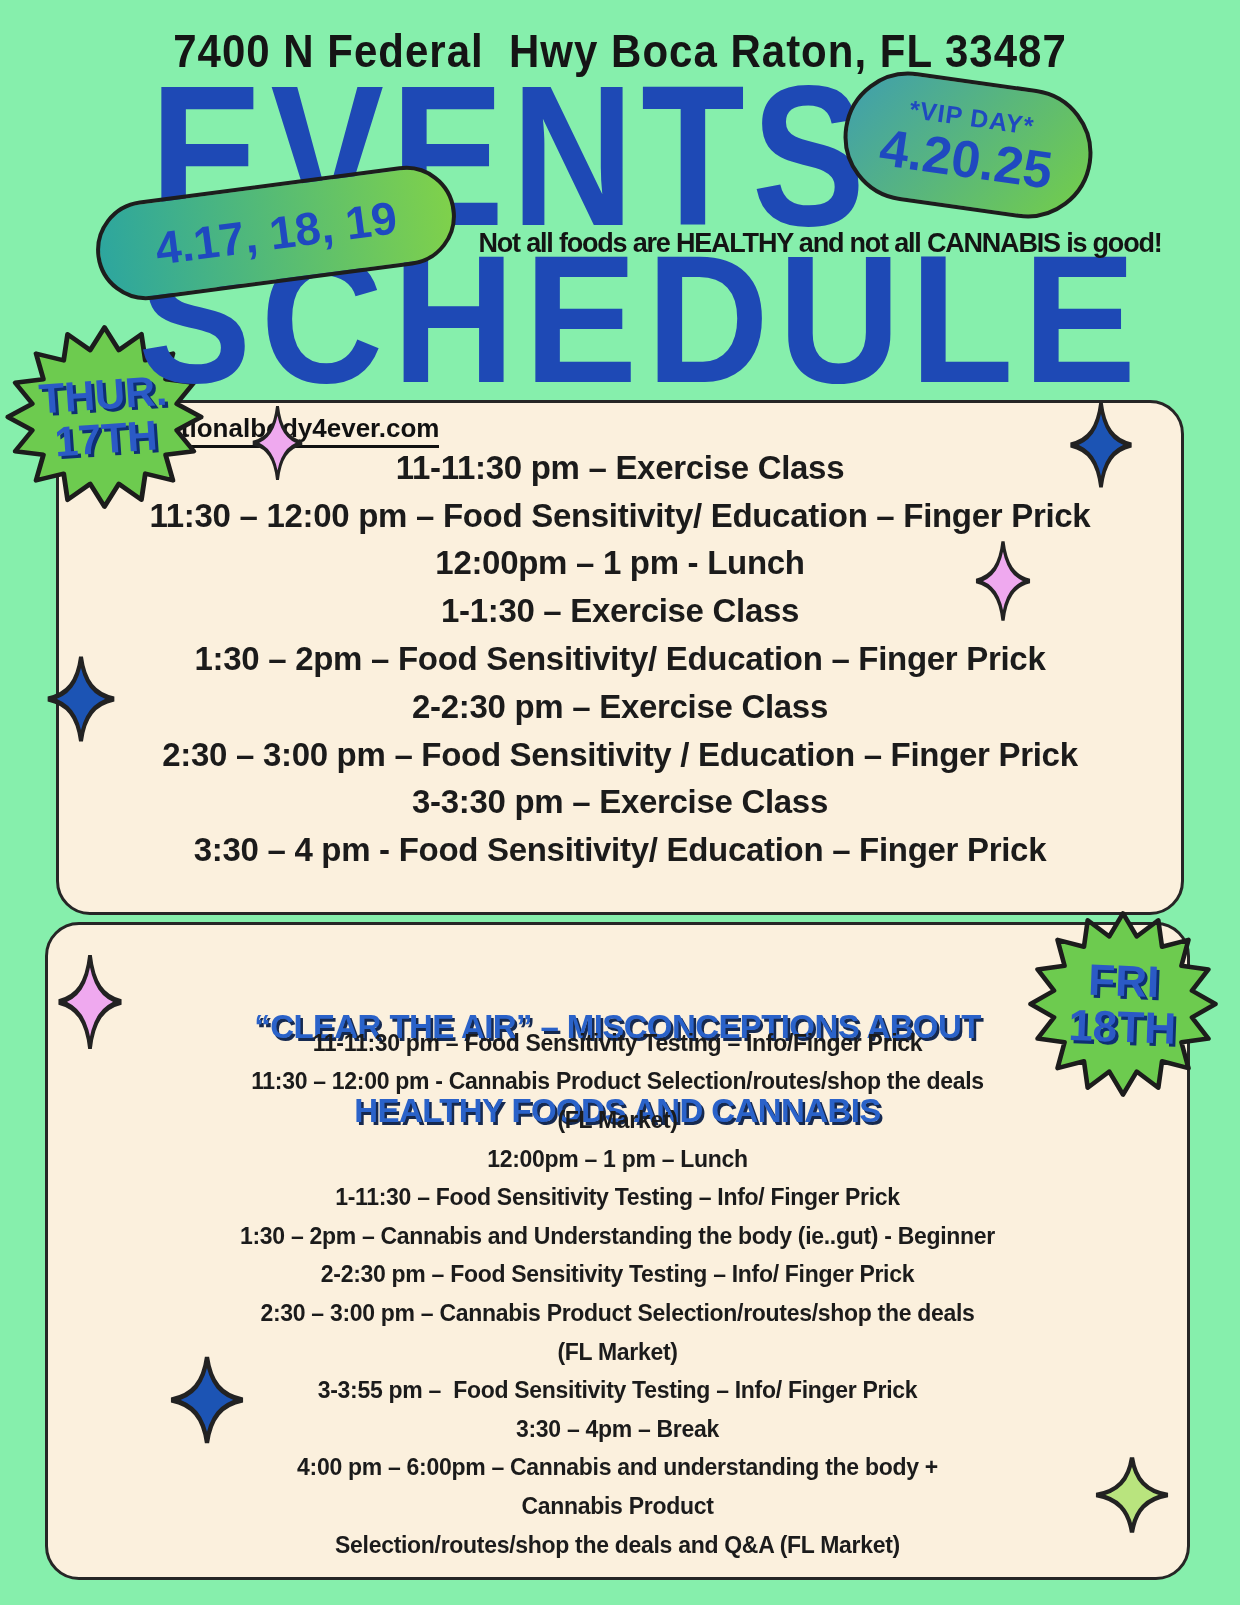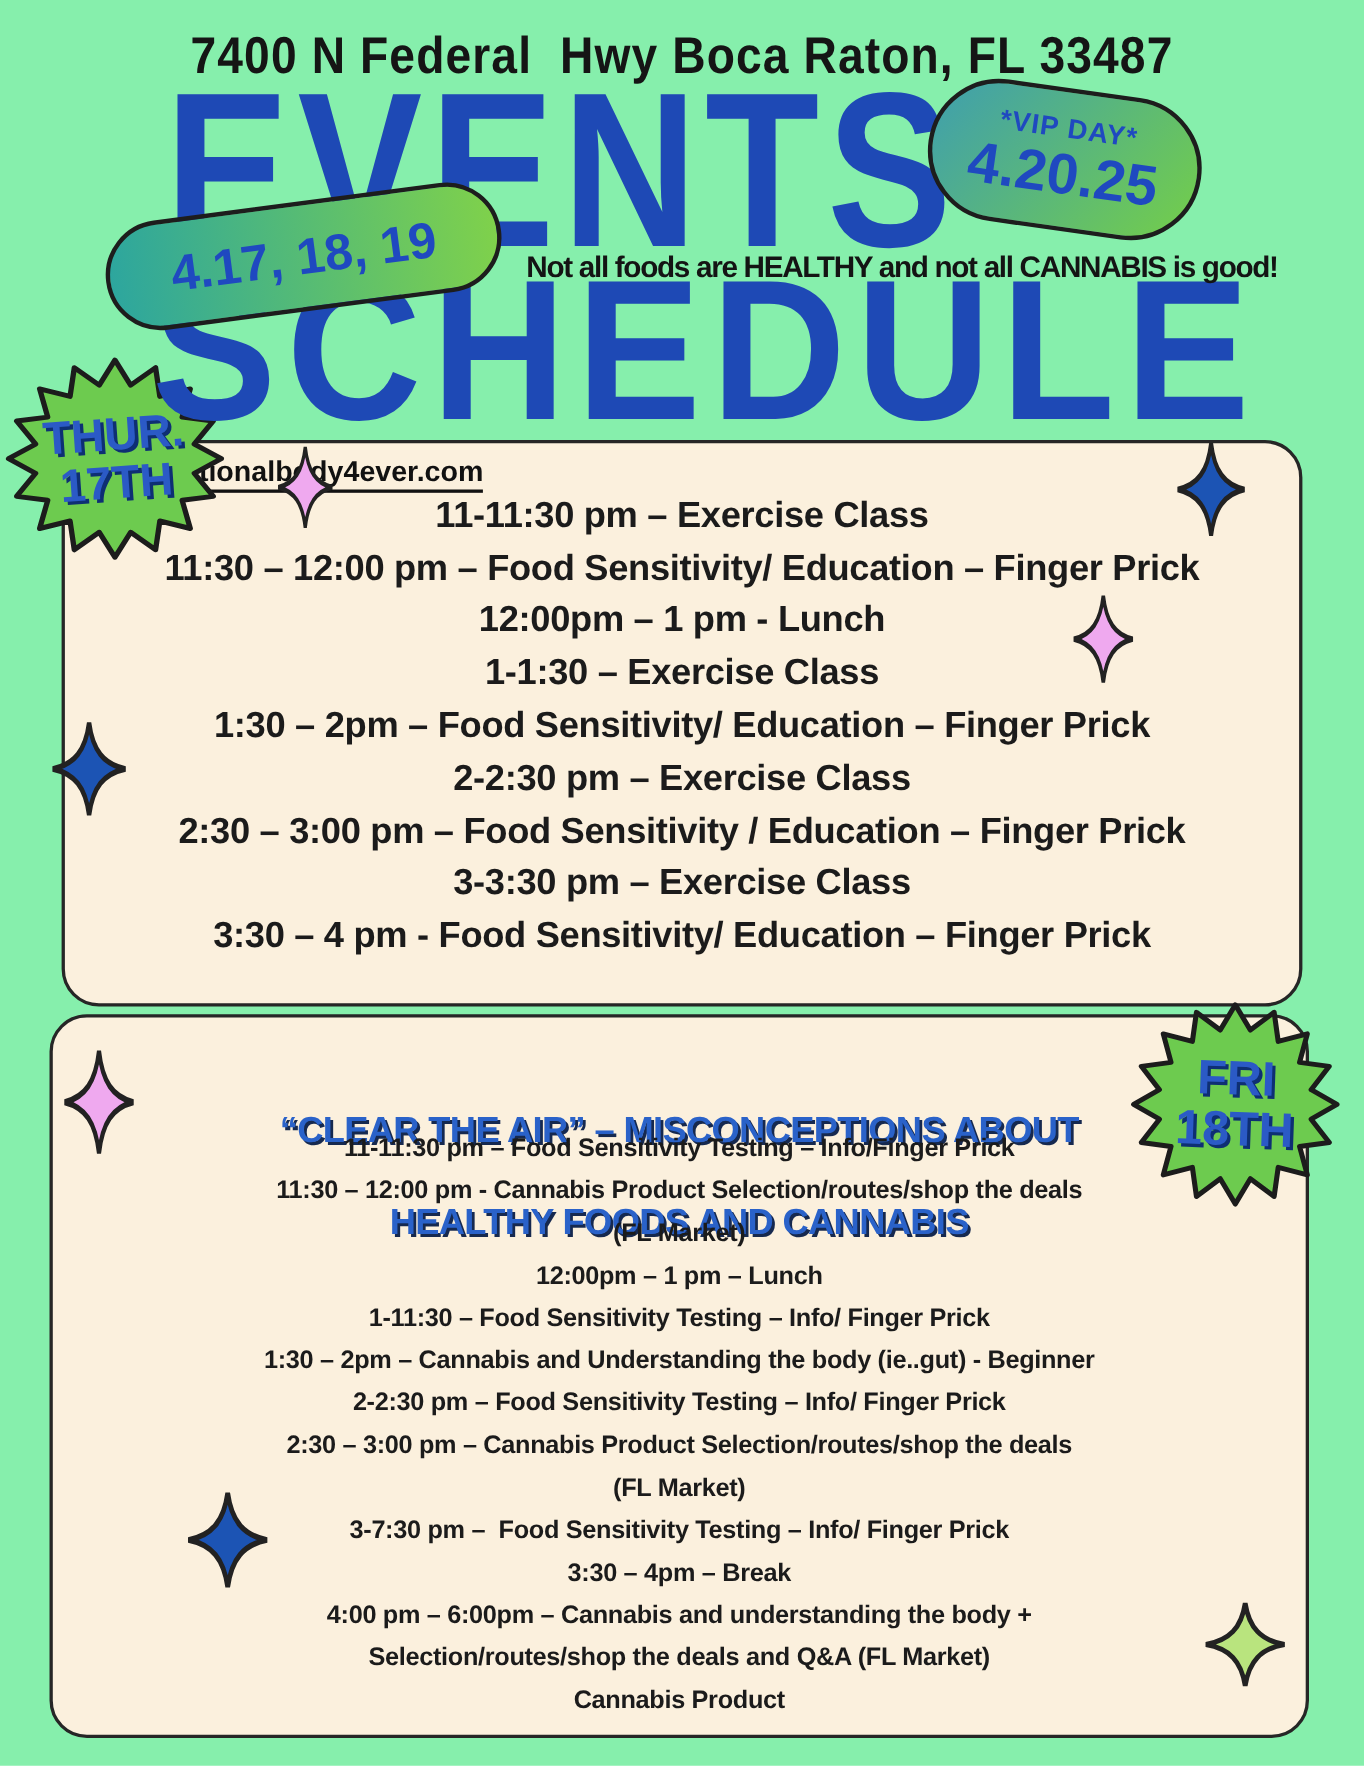--- a/index.html
+++ b/index.html
@@ -153,25 +153,25 @@
     <div class="sched sched2">
       <div class="line">11-11:30 pm – Food Sensitivity Testing – Info/Finger Prick</div>
       <div class="line">11:30 – 12:00 pm - Cannabis Product Selection/routes/shop the deals</div>
       <div class="line">(FL Market)</div>
       <div class="line">12:00pm – 1 pm – Lunch</div>
       <div class="line">1-11:30 – Food Sensitivity Testing – Info/ Finger Prick</div>
       <div class="line">1:30 – 2pm – Cannabis and Understanding the body (ie..gut) - Beginner</div>
       <div class="line">2-2:30 pm – Food Sensitivity Testing – Info/ Finger Prick</div>
       <div class="line">2:30 – 3:00 pm – Cannabis Product Selection/routes/shop the deals</div>
       <div class="line">(FL Market)</div>
-      <div class="line">3-7:30 pm –  Food Sensitivity Testing – Info/ Finger Prick</div>
+      <div class="line">3-3:55 pm –  Food Sensitivity Testing – Info/ Finger Prick</div>
       <div class="line">3:30 – 4pm – Break</div>
       <div class="line">4:00 pm – 6:00pm – Cannabis and understanding the body +</div>
+      <div class="line">Cannabis Product</div>
       <div class="line">Selection/routes/shop the deals and Q&amp;A (FL Market)</div>
-      <div class="line">Cannabis Product</div>
     </div>
   </div>
 
   <div class="sparkle" style="left:250px; top:402px; width:55px; height:82px;">
     <svg viewBox="-6 -6 112 112" preserveAspectRatio="none">
         <path d="M50 0 C55 30 70 45 100 50 C70 55 55 70 50 100 C45 70 30 55 0 50 C30 45 45 30 50 0 Z" fill="#efa9ef" stroke="#222" stroke-width="6"></path>
       </svg>
   </div>
   <div class="sparkle" style="left:1067px; top:398px; width:68px; height:94px;">
     <svg viewBox="-6 -6 112 112" preserveAspectRatio="none">

